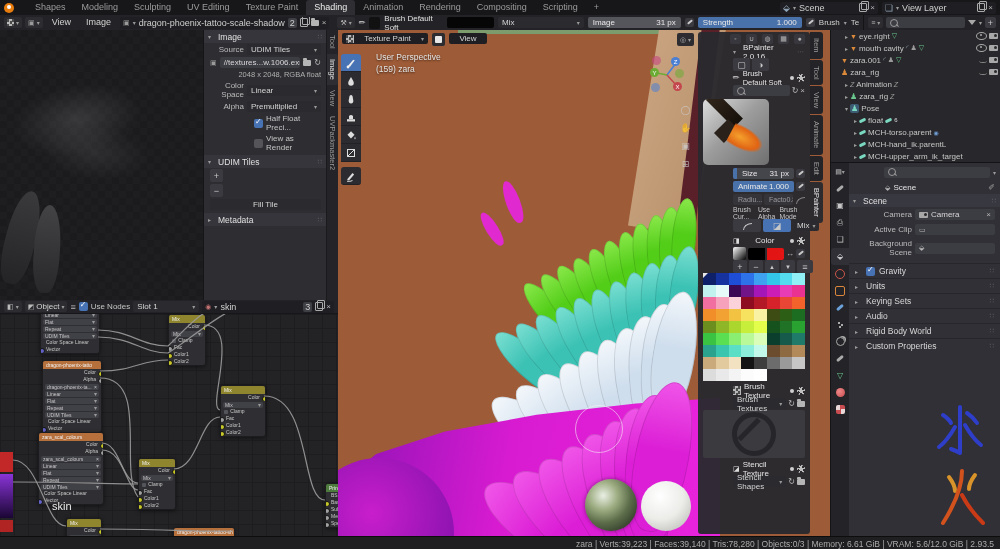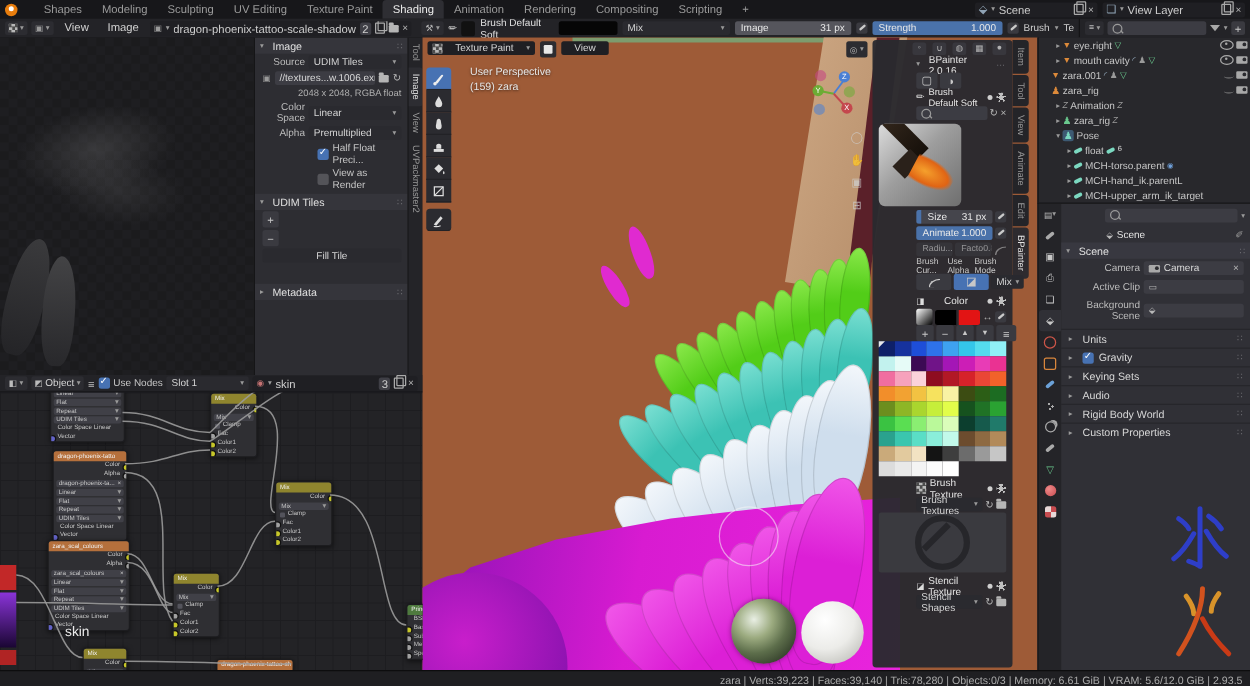--- a/index.html
+++ b/index.html
@@ -300,21 +300,21 @@
         <div style="display:flex;flex-direction:column;gap:2px">
           <span class="sq">+</span>
           <span class="sq">−</span>
         </div>
       </div>
       <div class="prow">
           <div class="dd" style="flex:1;justify-content:center">
             <span>Fill Tile</span>
           </div>
         </div>
-      <div class="ph" style="background:#35353b;margin-top:16px">
+      <div class="ph" style="background:#35353b;margin-top:2px">
           <span class="arrow">▸</span>
           <span>Metadata</span>
           <span class="grip" style="margin-left:auto">∷</span>
         </div>
     </div>
     <div class="vtabs" id="imgvtabs">
         <div class="vtab">Tool</div>
         <div class="vtab on">Image</div>
         <div class="vtab">View</div>
         <div class="vtab">UVPackmaster2</div>
@@ -1058,27 +1058,27 @@
         </div>
       <div class="prow" style="padding:2px 6px">
           <span class="plabel">Background Scene</span>
         <div class="field" style="width:72px">
             <span style="color:#b8b8b8;font-size:7px">⬙</span>
           </div>
         </div>
       <div id="ppanels" style="margin-top:4px">
           <div class="ppanel">
             <div class="arrow">▸</div>
-            <div>Units</div>
+            <div class="chk on"></div>
+            <div>Gravity</div>
             <div class="grip" style="margin-left: auto;">∷</div>
           </div>
           <div class="ppanel">
             <div class="arrow">▸</div>
-            <div class="chk on"></div>
-            <div>Gravity</div>
+            <div>Units</div>
             <div class="grip" style="margin-left: auto;">∷</div>
           </div>
           <div class="ppanel">
             <div class="arrow">▸</div>
             <div>Keying Sets</div>
             <div class="grip" style="margin-left: auto;">∷</div>
           </div>
           <div class="ppanel">
             <div class="arrow">▸</div>
             <div>Audio</div>

